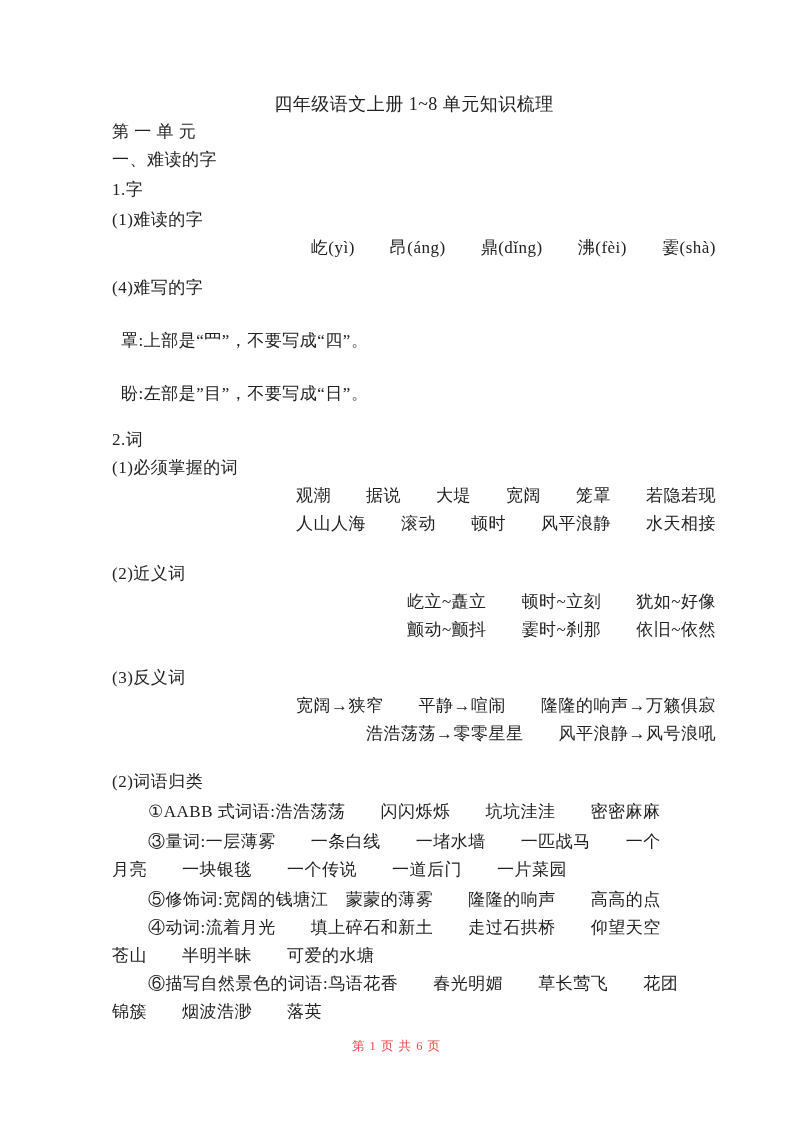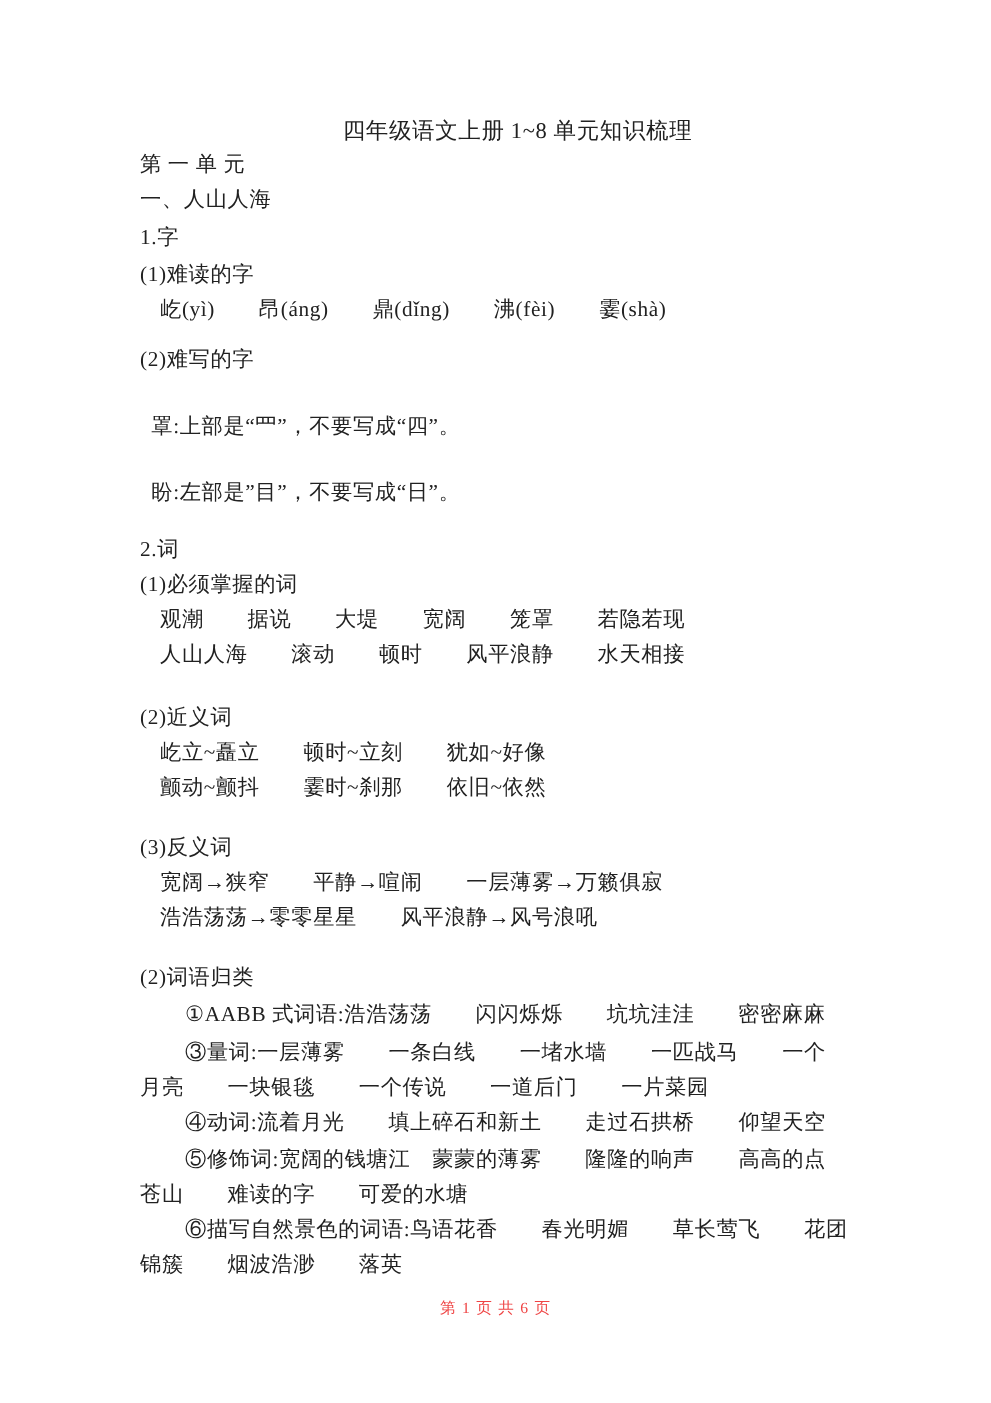--- a/index.html
+++ b/index.html
@@ -35,61 +35,61 @@
   }
   
   .mt2  { margin-top: 2px; }
   .mt12 { margin-top: 12px; }
   .mt18 { margin-top: 18px; }
   .mt20 { margin-top: 20px; }
   .mt22 { margin-top: 22px; font-family: Liberation Serif, serif; }
   
   .ind-b { padding-left: 5px; margin-left: 31px; }   
   .ind-c { padding-left: 9px; margin-top: 25px; }   
-  .ind-d { padding-left: 16px; }  
+  .ind-d { padding-left: 16px; text-align: right; }  
   .footer {
     position: absolute;
     top: 1038px;
     left: 0;
     width: 100%;
     text-align: center;
     font-size: 12.5px;
     line-height: 16px;
     letter-spacing: 1px;
     color: #ef4444;
   }
 </style>
 </head>
 <body>
 
 <div class="page">
   <div class="content">
     <div class="line title">四年级语文上册 1~8 单元知识梳理</div>
     <div class="line">第 一 单 元</div>
-    <div class="line">一、人山人海</div>
+    <div class="line">一、难读的字</div>
     <div class="line mt2">1.字</div>
     <div class="line mt2">(1)难读的字</div>
     <div class="line ind-d">屹(yì)　　昂(áng)　　鼎(dǐng)　　沸(fèi)　　霎(shà)</div>
-    <div class="line mt12">(2)难写的字</div>
+    <div class="line mt12">(4)难写的字</div>
     <div class="line ind-c">罩:上部是“罒”，不要写成“四”。</div>
     <div class="line ind-c mt2">盼:左部是”目”，不要写成“日”。</div>
     <div class="line mt18">2.词</div>
     <div class="line">(1)必须掌握的词</div>
     <div class="line ind-d">观潮　　据说　　大堤　　宽阔　　笼罩　　若隐若现</div>
     <div class="line ind-d">人山人海　　滚动　　顿时　　风平浪静　　水天相接</div>
     <div class="line mt22">(2)近义词</div>
     <div class="line ind-d">屹立~矗立　　顿时~立刻　　犹如~好像</div>
     <div class="line ind-d">颤动~颤抖　　霎时~刹那　　依旧~依然</div>
     <div class="line mt20">(3)反义词</div>
-    <div class="line ind-d">宽阔→狭窄　　平静→喧闹　　一层薄雾→万籁俱寂</div>
+    <div class="line ind-d">宽阔→狭窄　　平静→喧闹　　隆隆的响声→万籁俱寂</div>
     <div class="line ind-d">浩浩荡荡→零零星星　　风平浪静→风号浪吼</div>
     <div class="line mt20">(2)词语归类</div>
     <div class="line ind-b mt2">①AABB 式词语:浩浩荡荡　　闪闪烁烁　　坑坑洼洼　　密密麻麻</div>
     <div class="line ind-b mt2">③量词:一层薄雾　　一条白线　　一堵水墙　　一匹战马　　一个</div>
     <div class="line">月亮　　一块银毯　　一个传说　　一道后门　　一片菜园</div>
+    <div class="line ind-b mt2">⑤修饰词:宽阔的钱塘江　蒙蒙的薄雾　　隆隆的响声　　高高的点</div>
     <div class="line ind-b">④动词:流着月光　　填上碎石和新土　　走过石拱桥　　仰望天空</div>
-    <div class="line ind-b mt2">⑤修饰词:宽阔的钱塘江　蒙蒙的薄雾　　隆隆的响声　　高高的点</div>
-    <div class="line">苍山　　难读的字　　可爱的水塘</div>
+    <div class="line">苍山　　半明半昧　　可爱的水塘</div>
     <div class="line ind-b">⑥描写自然景色的词语:鸟语花香　　春光明媚　　草长莺飞　　花团</div>
     <div class="line">锦簇　　烟波浩渺　　落英</div>
   </div>
   <div class="footer">第 1 页 共 6 页</div>
 </div>
 
 </body></html>

